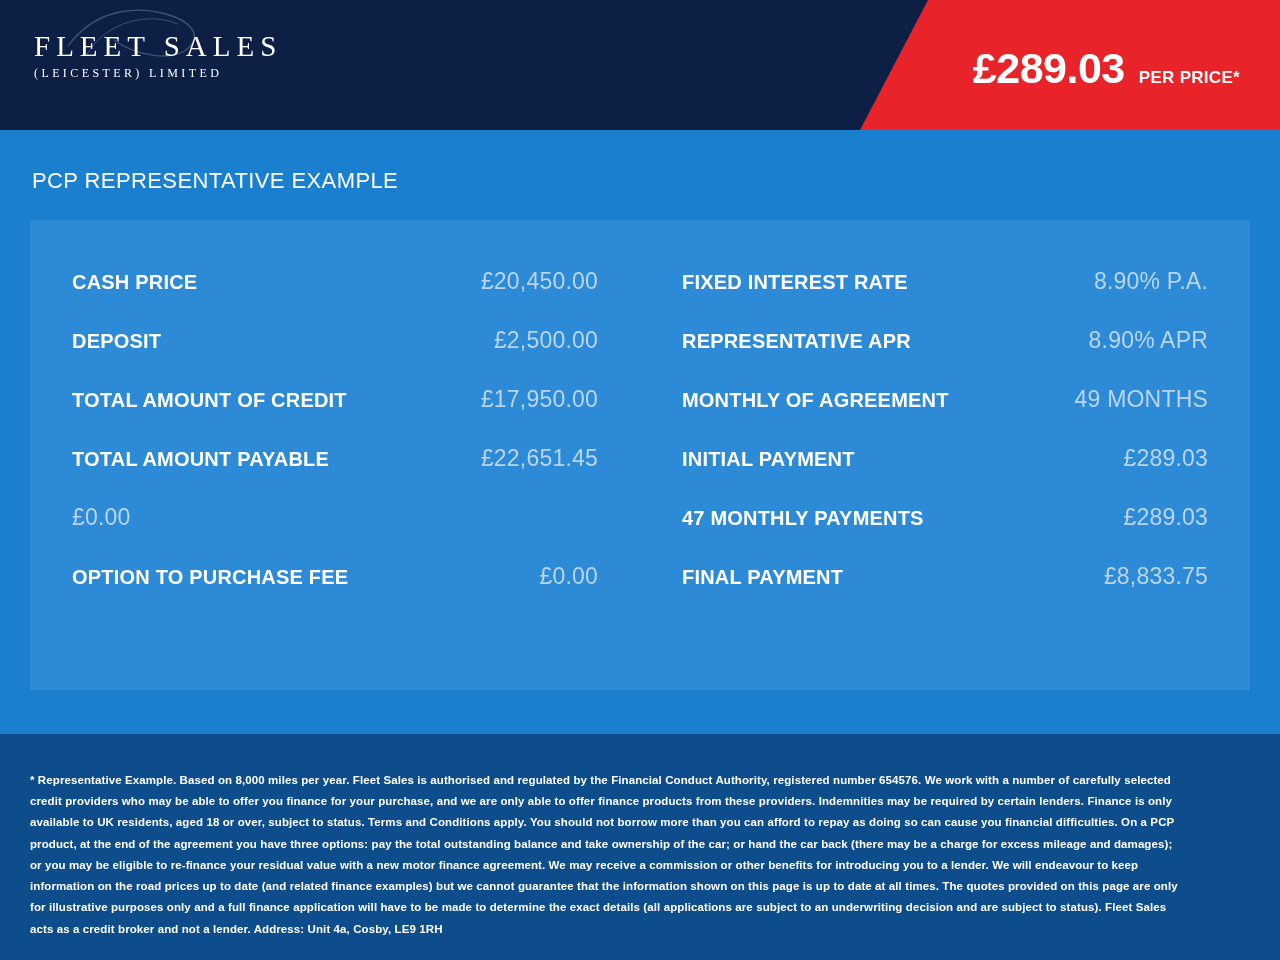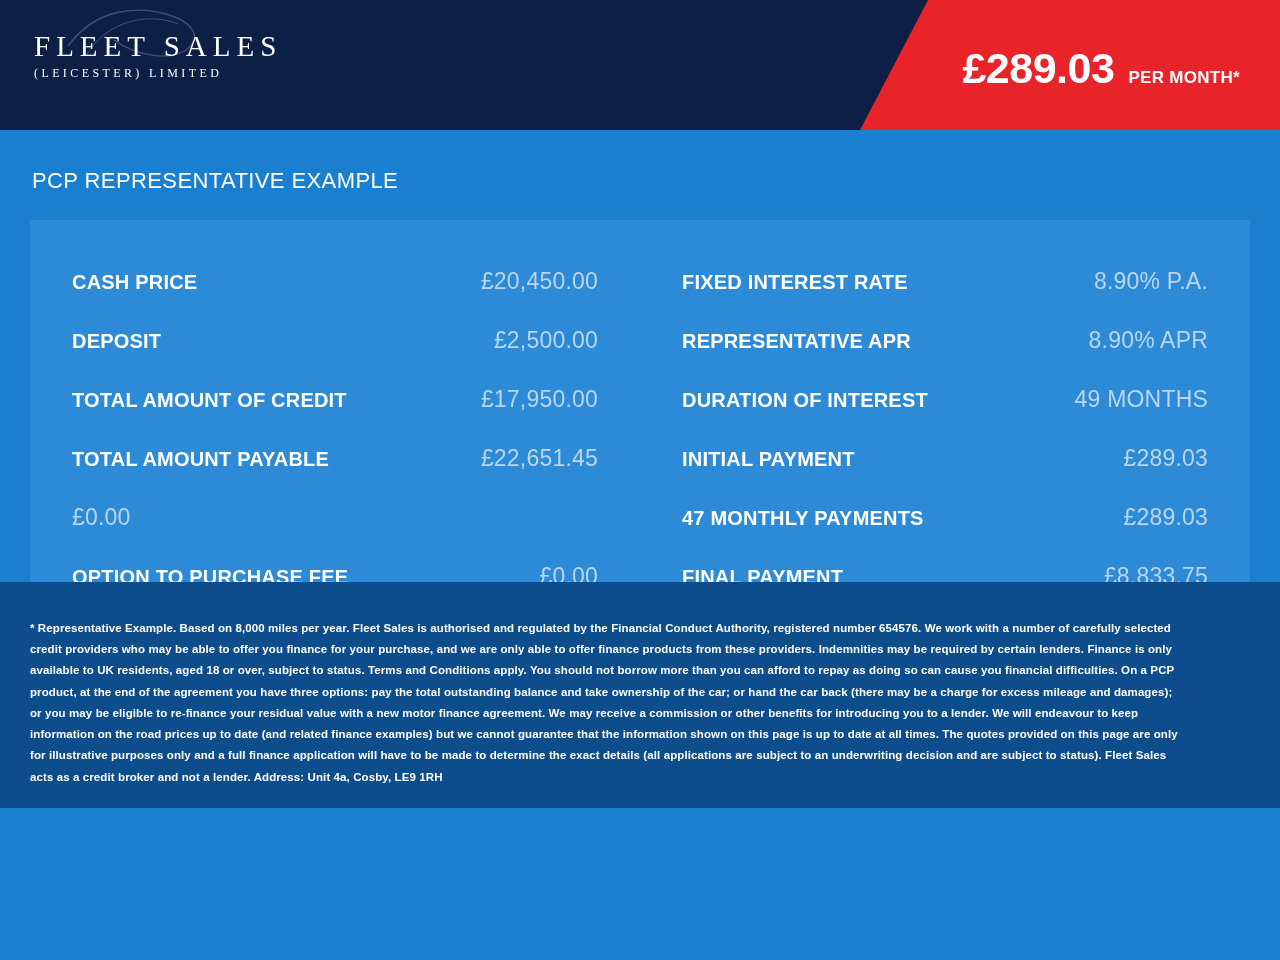--- a/index.html
+++ b/index.html
@@ -2,21 +2,21 @@
 <html><head>
 <meta charset="utf-8">
 <style>
   * { box-sizing: border-box; margin: 0; padding: 0; }
   html, body {
     width: 1280px; height: 960px;
     font-family: "Liberation Sans", sans-serif;
     background: #1b7fd0;
     overflow: hidden;
   }
-  .page { position: relative; width: 1280px; height: 808px; background: #1b7fd0; }
+  .page { position: relative; width: 1280px; height: 960px; background: #1b7fd0; }
 
   
   .header {
     position: relative;
     height: 130px;
     background: #0d1f44;
     overflow: hidden;
   }
   .header-red {
     position: absolute;
@@ -139,21 +139,21 @@
       <path d="M20,50 C40,14 84,6 112,18" fill="none" stroke="#9fb0cc" stroke-width="1"></path>
     </svg>
 
     <div class="logo">
       <div class="logo-main">FLEET SALES</div>
       <div class="logo-sub">(LEICESTER) LIMITED</div>
     </div>
 
     <div class="price-block">
       <span class="price-amount">£289.03</span>
-      <span class="price-period">PER MONTH*</span>
+      <span class="price-period">PER PRICE*</span>
     </div>
   </div>
 
   <div class="content">
     <div class="section-title">PCP REPRESENTATIVE EXAMPLE</div>
 
     <div class="panels">
       <div class="panel" id="left-panel">
           <div class="row">
             <span class="row-label">CASH PRICE</span>
@@ -182,21 +182,21 @@
       <div class="panel" id="right-panel">
           <div class="row">
             <span class="row-label">FIXED INTEREST RATE</span>
             <span class="row-value">8.90% P.A.</span>
           </div>
           <div class="row">
             <span class="row-label">REPRESENTATIVE APR</span>
             <span class="row-value">8.90% APR</span>
           </div>
           <div class="row">
-            <span class="row-label">DURATION OF INTEREST</span>
+            <span class="row-label">MONTHLY OF AGREEMENT</span>
             <span class="row-value">49 MONTHS</span>
           </div>
           <div class="row">
             <span class="row-label">INITIAL PAYMENT</span>
             <span class="row-value">£289.03</span>
           </div>
           <div class="row">
             <span class="row-label">47 MONTHLY PAYMENTS</span>
             <span class="row-value">£289.03</span>
           </div>

